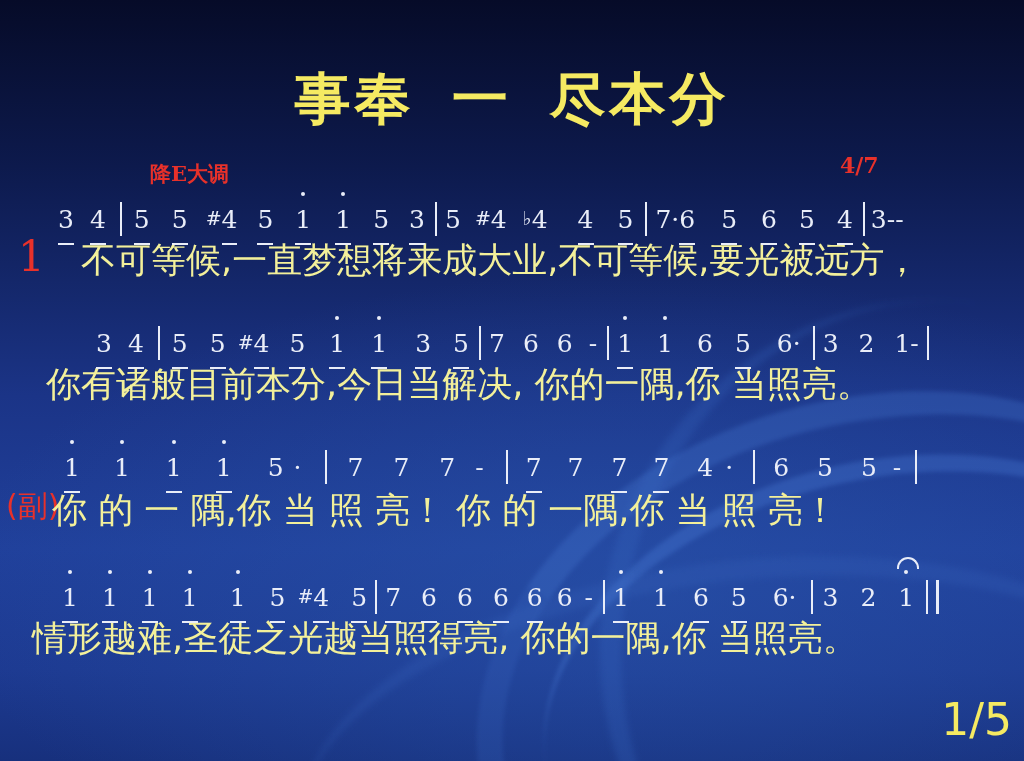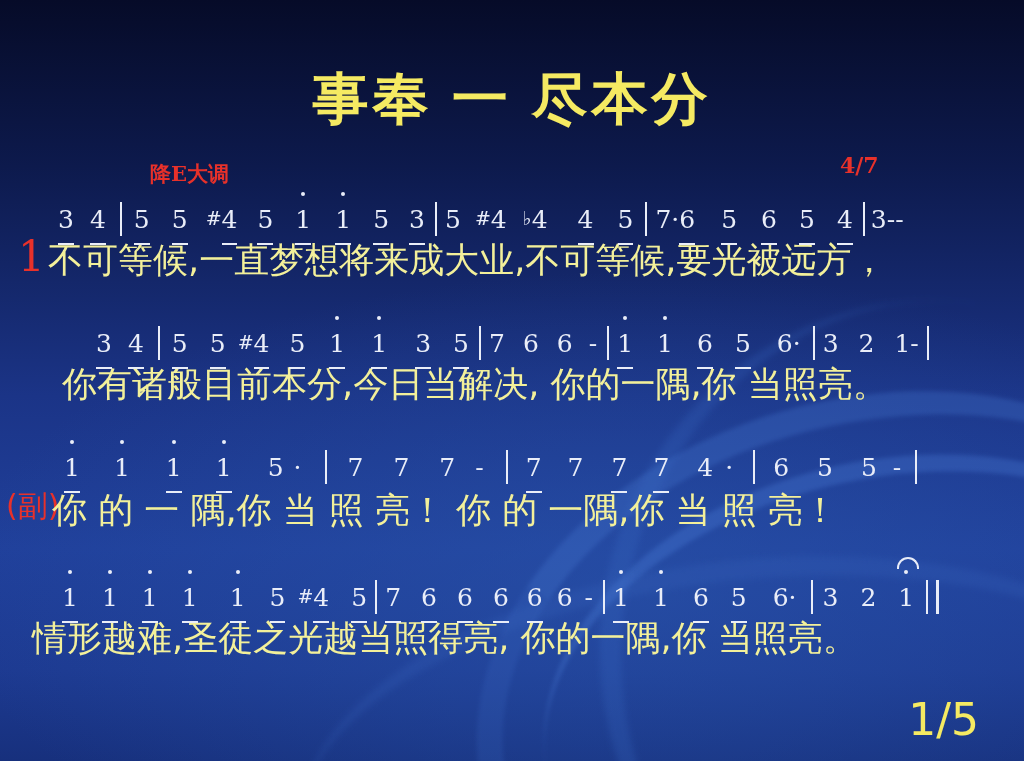--- a/index.html
+++ b/index.html
@@ -67,21 +67,21 @@
   
   #title {
     position: absolute;
     left: 0; top: 62px;
     width: 1024px;
     text-align: center;
     color: #f5ea62;
     font-size: 56px;
     font-weight: bold;
     letter-spacing: 4px;
-    font-family: Liberation Sans, sans-serif;
+    font-family: Liberation Mono, monospace;
   }
 
   
   #key-signature {
     position: absolute;
     left: 150px; top: 160px;
     color: #e8312a;
     font-size: 21px;
     font-weight: bold;
     font-family: "DejaVu Serif", serif;
@@ -159,21 +159,21 @@
     position: absolute;
     left: 6px; top: 486px;
     color: #e8312a;
     font-size: 30px;
     font-family: "DejaVu Sans", sans-serif;
   }
 
   
   #page-counter {
     position: absolute;
-    right: 45px; bottom: 16px;
+    right: 12px; bottom: 16px;
     color: #f5ea62;
     font-size: 44px;
     font-family: "DejaVu Sans", sans-serif;
   }
 </style>
 </head>
 <body>
 
 <div id="slide">
 
@@ -191,28 +191,28 @@
   <div id="verse-marker-1">1</div>
 
   <div id="chorus-marker">
     <span>(</span><span>副</span><span>)</span>
   </div>
 
   <div class="system" id="system-1">
     <div class="notation" style="padding-left:58px">
       <span class="n u">3</span><span class="sp" style="width:16px"></span><span class="n u">4</span><span class="sp" style="width:14px"></span><span class="bar"></span><span class="sp" style="width:12px"></span><span class="n u">5</span><span class="sp" style="width:22px"></span><span class="n u">5</span><span class="sp" style="width:18px"></span><span class="acc">#</span><span class="n u">4</span><span class="sp" style="width:20px"></span><span class="n u">5</span><span class="sp" style="width:22px"></span><span class="n u dot-above">1</span><span class="sp" style="width:24px"></span><span class="n u dot-above">1</span><span class="sp" style="width:22px"></span><span class="n u">5</span><span class="sp" style="width:20px"></span><span class="n u">3</span><span class="sp" style="width:10px"></span><span class="bar"></span><span class="sp" style="width:8px"></span><span class="n">5</span><span class="sp" style="width:14px"></span><span class="acc">#</span><span class="n">4</span><span class="sp" style="width:16px"></span><span class="acc">♭</span><span class="n">4</span><span class="sp" style="width:30px"></span><span class="n u">4</span><span class="sp" style="width:24px"></span><span class="n u">5</span><span class="sp" style="width:12px"></span><span class="bar"></span><span class="sp" style="width:8px"></span><span class="n">7</span><span class="n">·</span><span class="n u">6</span><span class="sp" style="width:26px"></span><span class="n u">5</span><span class="sp" style="width:24px"></span><span class="n u">6</span><span class="sp" style="width:22px"></span><span class="n u">5</span><span class="sp" style="width:22px"></span><span class="n u">4</span><span class="sp" style="width:10px"></span><span class="bar"></span><span class="sp" style="width:6px"></span><span class="n">3</span><span class="n">-</span><span class="n">-</span>
     </div>
-    <div class="lyrics" style="padding-left:48px">不可等候,一直梦想将来成大业,不可等候,要光被远方，</div>
+    <div class="lyrics" style="padding-left:81px">不可等候,一直梦想将来成大业,不可等候,要光被远方，</div>
   </div>
 
   <div class="system" id="system-2">
     <div class="notation" style="padding-left:96px">
       <span class="n u">3</span><span class="sp" style="width:16px"></span><span class="n u">4</span><span class="sp" style="width:14px"></span><span class="bar"></span><span class="sp" style="width:12px"></span><span class="n u">5</span><span class="sp" style="width:22px"></span><span class="n u">5</span><span class="sp" style="width:12px"></span><span class="acc">#</span><span class="n u">4</span><span class="sp" style="width:20px"></span><span class="n u">5</span><span class="sp" style="width:24px"></span><span class="n u dot-above">1</span><span class="sp" style="width:26px"></span><span class="n u dot-above">1</span><span class="sp" style="width:28px"></span><span class="n u">3</span><span class="sp" style="width:22px"></span><span class="n u">5</span><span class="sp" style="width:10px"></span><span class="bar"></span><span class="sp" style="width:8px"></span><span class="n">7</span><span class="sp" style="width:18px"></span><span class="n">6</span><span class="sp" style="width:18px"></span><span class="n">6</span><span class="sp" style="width:16px"></span><span class="n">-</span><span class="sp" style="width:10px"></span><span class="bar"></span><span class="sp" style="width:8px"></span><span class="n u dot-above">1</span><span class="sp" style="width:24px"></span><span class="n dot-above">1</span><span class="sp" style="width:24px"></span><span class="n u">6</span><span class="sp" style="width:22px"></span><span class="n u">5</span><span class="sp" style="width:26px"></span><span class="n">6</span><span class="n">·</span><span class="sp" style="width:12px"></span><span class="bar"></span><span class="sp" style="width:8px"></span><span class="n">3</span><span class="sp" style="width:20px"></span><span class="n">2</span><span class="sp" style="width:20px"></span><span class="n">1</span><span class="n">-</span><span class="sp" style="width:8px"></span><span class="bar"></span>
     </div>
-    <div class="lyrics" style="padding-left:62px">你有诸般目前本分,今日当解决, 你的一隅,你  当照亮。</div>
+    <div class="lyrics" style="padding-left:46px">你有诸般目前本分,今日当解决, 你的一隅,你  当照亮。</div>
   </div>
 
   <div class="system" id="system-3">
     <div class="notation" style="padding-left:64px">
       <span class="n u dot-above">1</span><span class="sp" style="width:34px"></span><span class="n dot-above">1</span><span class="sp" style="width:36px"></span><span class="n u dot-above">1</span><span class="sp" style="width:34px"></span><span class="n u dot-above">1</span><span class="sp" style="width:36px"></span><span class="n">5</span><span class="sp" style="width:10px"></span><span class="n">·</span><span class="sp" style="width:24px"></span><span class="bar"></span><span class="sp" style="width:20px"></span><span class="n">7</span><span class="sp" style="width:30px"></span><span class="n">7</span><span class="sp" style="width:30px"></span><span class="n">7</span><span class="sp" style="width:20px"></span><span class="n">-</span><span class="sp" style="width:22px"></span><span class="bar"></span><span class="sp" style="width:18px"></span><span class="n u">7</span><span class="sp" style="width:26px"></span><span class="n">7</span><span class="sp" style="width:28px"></span><span class="n u">7</span><span class="sp" style="width:26px"></span><span class="n u">7</span><span class="sp" style="width:28px"></span><span class="n">4</span><span class="sp" style="width:12px"></span><span class="n">·</span><span class="sp" style="width:20px"></span><span class="bar"></span><span class="sp" style="width:18px"></span><span class="n">6</span><span class="sp" style="width:28px"></span><span class="n">5</span><span class="sp" style="width:28px"></span><span class="n">5</span><span class="sp" style="width:16px"></span><span class="n">-</span><span class="sp" style="width:14px"></span><span class="bar"></span>
     </div>
     <div class="lyrics" style="padding-left:52px">你 的 一 隅,你    当 照 亮！ 你 的 一隅,你   当 照 亮！</div>
   </div>
 
   <div class="system" id="system-4">

